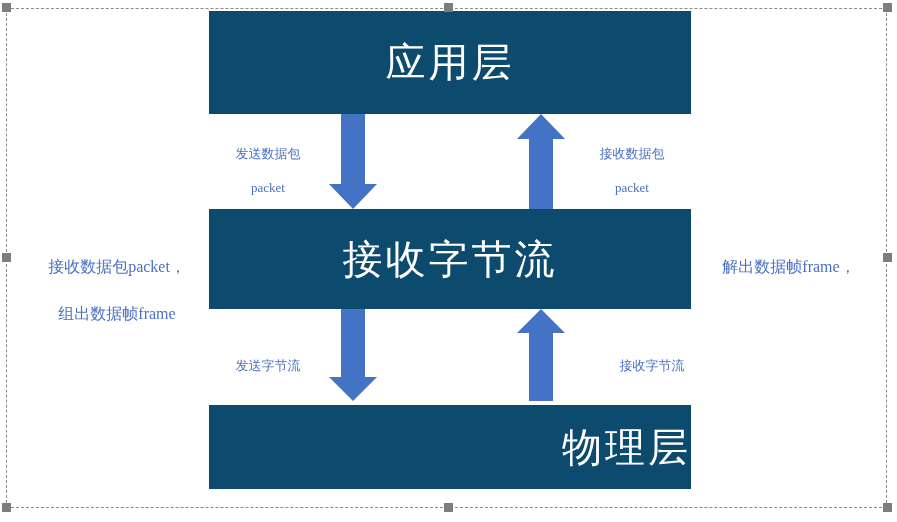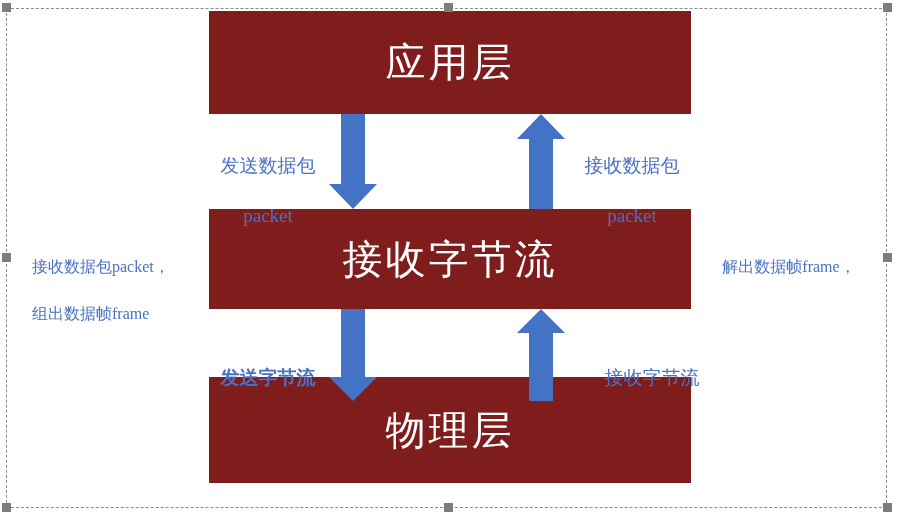--- a/index.html
+++ b/index.html
@@ -42,69 +42,69 @@
   .h-mr { left: 883px; top: 253px; }
   .h-bl { left: 2px;   top: 503px; }
   .h-bc { left: 444px; top: 503px; }
   .h-br { left: 883px; top: 503px; }
 
   
   .layer-box {
     position: absolute;
     left: 209px;
     width: 482px;
-    background: #7f1d1d;
+    background: #0c4a6e;
     box-sizing: border-box;
     display: flex;
     align-items: center;
     justify-content: center;
     color: #ffffff;
     font-size: 40px;
     letter-spacing: 3px;
     font-family: "Liberation Serif", "DejaVu Serif", serif;
   }
   #box-application { top: 11px;  height: 103px; }
   #box-datalink    { top: 209px; height: 100px; }
-  #box-physical    { top: 377px; height: 106px; }
+  #box-physical    { top: 405px; height: 84px; justify-content: flex-end; }
 
   
   .arrow {
     position: absolute;
     width: 56px;
   }
   .arrow svg { display: block; }
   #arrow-down-top    { left: 325px; top: 114px; height: 95px; }
   #arrow-up-top      { left: 513px; top: 114px; height: 95px; }
   #arrow-down-bottom { left: 325px; top: 309px; height: 92px; }
   #arrow-up-bottom   { left: 513px; top: 309px; height: 92px; }
 
   
   .label {
     position: absolute;
     color: #4a72c4;
-    font-size: 19px;
+    font-size: 13px;
     line-height: 1.32;
     text-align: center;
     white-space: pre-line;
     font-family: "Liberation Serif", "DejaVu Serif", serif;
   }
   #label-send-packet    { left: 204px; top: 128px; width: 128px; }
   #label-recv-packet    { left: 568px; top: 128px; width: 128px; }
-  #label-send-bytes     { left: 204px; top: 340px; width: 128px; font-weight: bold; }
+  #label-send-bytes     { left: 204px; top: 340px; width: 128px; }
   #label-recv-bytes     { left: 588px; top: 340px; width: 128px; }
 
   .label-side {
     position: absolute;
     color: #4a72c4;
     font-size: 16px;
     line-height: 1.45;
     white-space: pre-line;
     font-family: "Liberation Serif", "DejaVu Serif", serif;
   }
-  #label-left-side  { left: 32px;  top: 232px; width: 186px; }
+  #label-left-side  { left: 24px;  top: 232px; width: 186px; text-align: center; }
   #label-right-side { left: 694px; top: 232px; width: 190px; text-align: center; }
 
   .lbl-line { display: block; }
 </style>
 </head>
 <body>
 
 <div id="canvas">
 
   <div class="layer-box" id="box-application">

